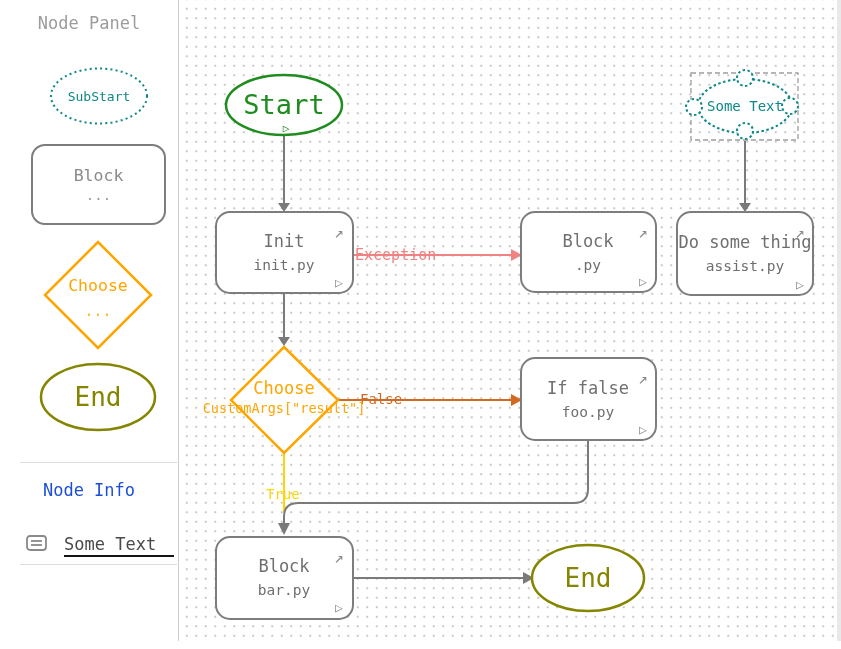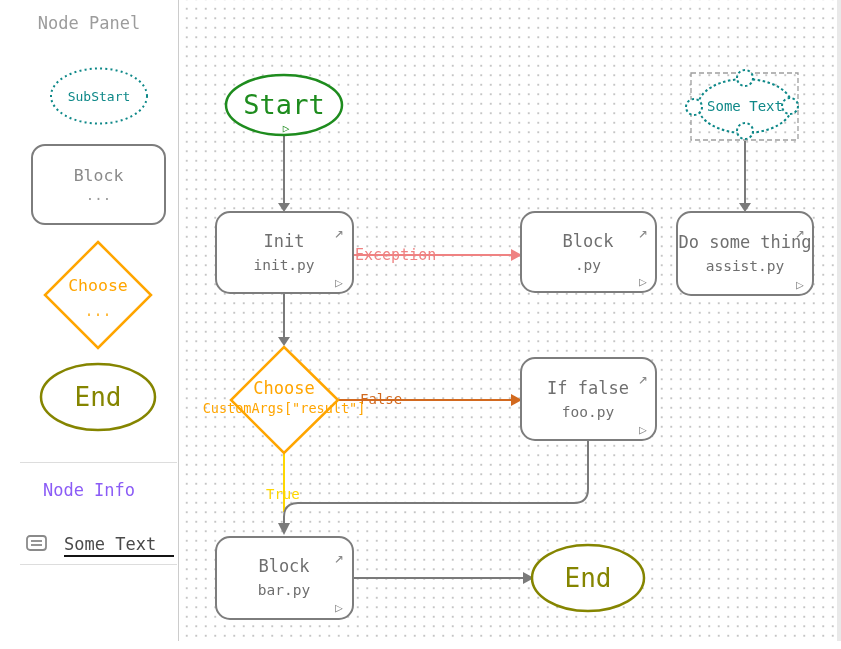--- a/index.html
+++ b/index.html
@@ -12,21 +12,21 @@
   .panel-title { position:absolute; top:13px; left:0; width:178px; text-align:center;
     font-size:17px; color:#9c9c9c; }
   .svg-item { position:absolute; }
   .block-item { position:absolute; left:31px; top:144px; width:135px; height:81px;
     border:2px solid #7d7d7d; border-radius:14px; display:flex; flex-direction:column;
     align-items:center; justify-content:center; background:#fff; }
   .block-item .bt { font-size:16.5px; color:#8a8a8a; }
   .block-item .bd { font-size:14px; color:#9a9a9a; margin-top:2px; }
   .divider { position:absolute; left:20px; width:157px; height:1px; background:#ddd; }
   .info-title { position:absolute; top:480px; left:0; width:178px; text-align:center;
-    font-size:17px; color:#8b5cf6; }
+    font-size:17px; color:#1d4ed8; }
   .info-label { position:absolute; left:64px; top:534px; font-size:17px; color:#4a4a4a; }
   .info-underline { position:absolute; left:64px; top:555px; width:110px; height:2px; background:#141414; }
 
   
   .canvas { position:absolute; left:178px; top:0; width:663px; height:641px;
     border-left:1px solid #ccc; background-color:#fff;
     background-image:radial-gradient(circle,#c5c5c5 1.1px,transparent 1.4px);
     background-size:9.5px 9.5px; background-position:3px 4px; }
   .canvas svg { position:absolute; left:0; top:0; }
   .vscroll { position:absolute; right:0; top:0; width:4px; height:641px; background:#e9e9e9; }

